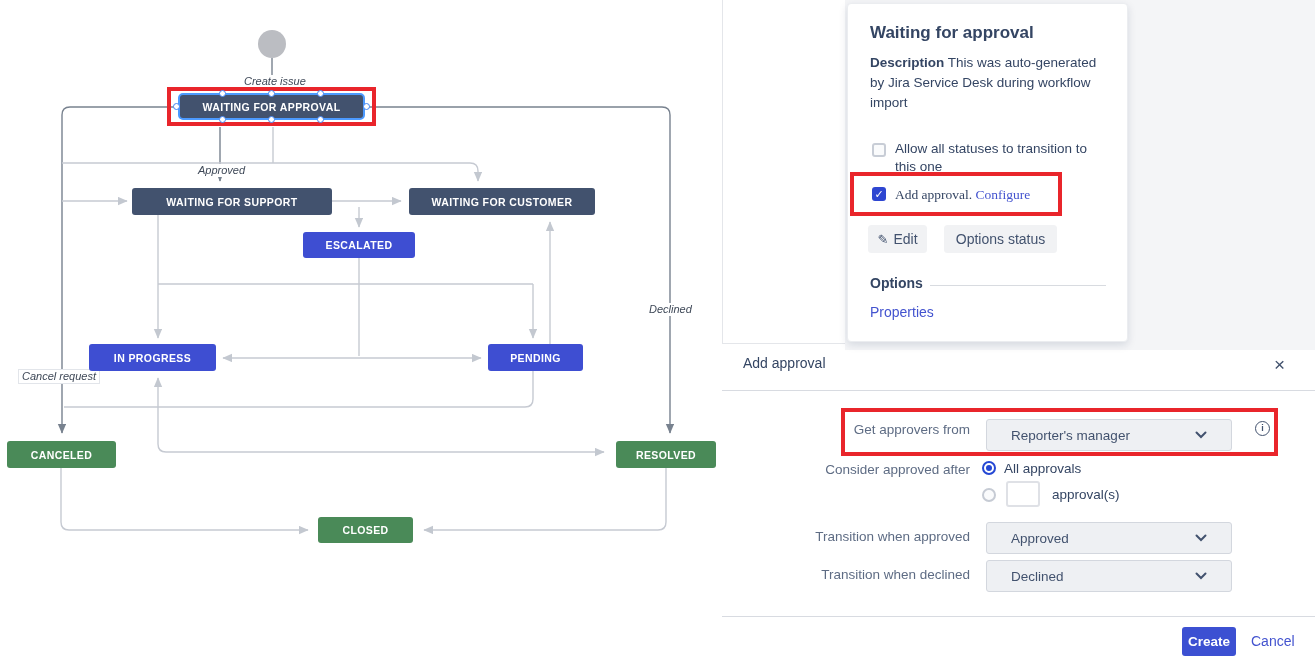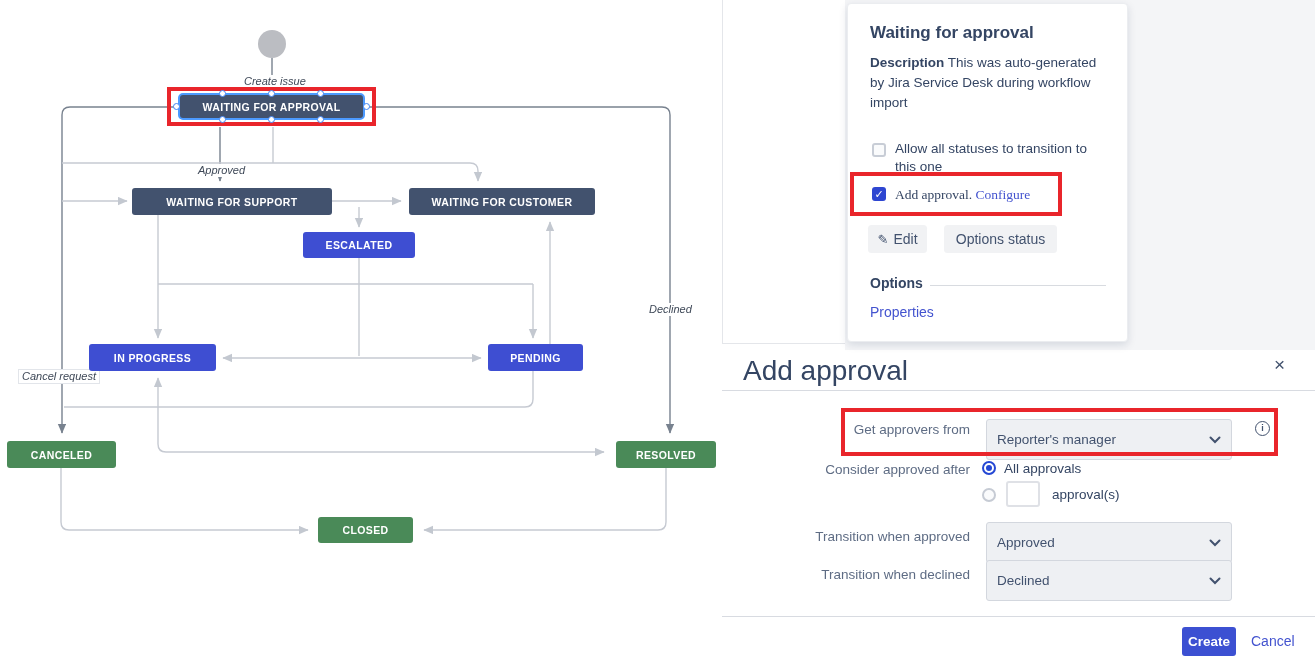--- a/index.html
+++ b/index.html
@@ -40,27 +40,27 @@
   .checkbox.checked{background:#2E46D1;color:#fff;font-size:11px;line-height:14px;text-align:center;}
   .link{color:#4353CF;cursor:pointer;text-decoration:none;}
   .btn{position:absolute;background:#F1F2F4;border-radius:3.5px;color:#42526E;font-size:14px;
         display:flex;align-items:center;justify-content:center;cursor:pointer;box-sizing:border-box;}
   #options-heading{position:absolute;left:22px;top:271px;font-weight:bold;font-size:14px;color:#344563;}
   #options-rule{position:absolute;left:82px;top:281px;width:176px;height:1px;background:#d8dbe0;}
   #properties-link{position:absolute;left:22px;top:300px;font-size:14px;}
 
   
   #modal{position:absolute;left:722px;top:350px;width:593px;height:310px;background:#fff;}
-  #modal .header{position:absolute;left:21px;top:5px;font-size:28px;font-weight:500;color:#344563;}
+  #modal .header{position:absolute;left:21px;top:5px;font-size:14px;font-weight:500;color:#344563;}
   #modal .close{position:absolute;left:552px;top:4px;font-size:19px;color:#42526E;cursor:pointer;line-height:22px;}
   .hdivider{position:absolute;left:0;width:593px;height:1px;background:#d8dbe1;}
   .flabel{position:absolute;left:0;width:248px;text-align:right;font-size:13.5px;color:#5E6C84;}
-  .select{position:absolute;width:246px;height:41px;background:#eef0f3;border:1px solid #d3d7de;
+  .select{position:absolute;width:246px;height:32px;background:#eef0f3;border:1px solid #d3d7de;
         border-radius:3px;box-sizing:border-box;display:flex;align-items:center;cursor:pointer;
-        font-size:13.5px;color:#42526E;padding:0 10px;justify-content:space-between;}
+        font-size:13.5px;color:#42526E;padding:0 24px;justify-content:space-between;}
   .radio{position:absolute;width:14px;height:14px;border-radius:50%;box-sizing:border-box;cursor:pointer;}
   .radio.sel{border:2px solid #2548D4;}
   .radio.sel::after{content:"";position:absolute;left:2px;top:2px;width:6px;height:6px;border-radius:50%;background:#2548D4;}
   .radio.unsel{border:2px solid #c6cbd4;background:#fafbfc;}
   .ftext{position:absolute;font-size:13.5px;color:#344563;}
   #approval-count{position:absolute;left:284px;top:131px;width:34px;height:26px;border:2px solid #dfe1e6;
         border-radius:3px;box-sizing:border-box;background:#fff;}
   #info-icon{position:absolute;left:533px;top:71px;width:15px;height:15px;border:1.6px solid #42526E;
         border-radius:50%;box-sizing:border-box;font-size:9px;font-weight:bold;color:#42526E;
         text-align:center;line-height:12px;cursor:pointer;}

